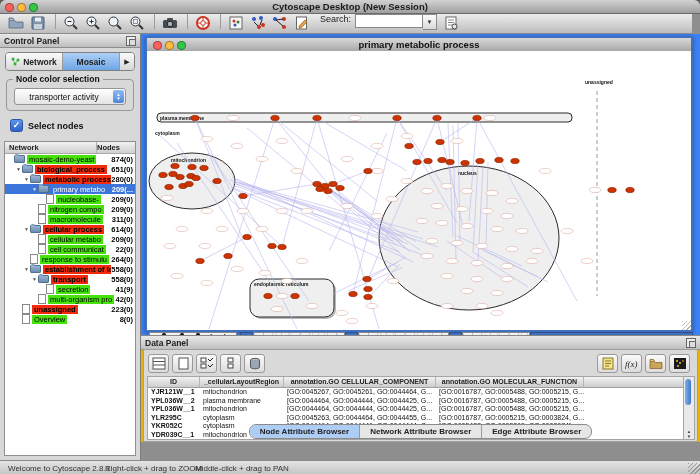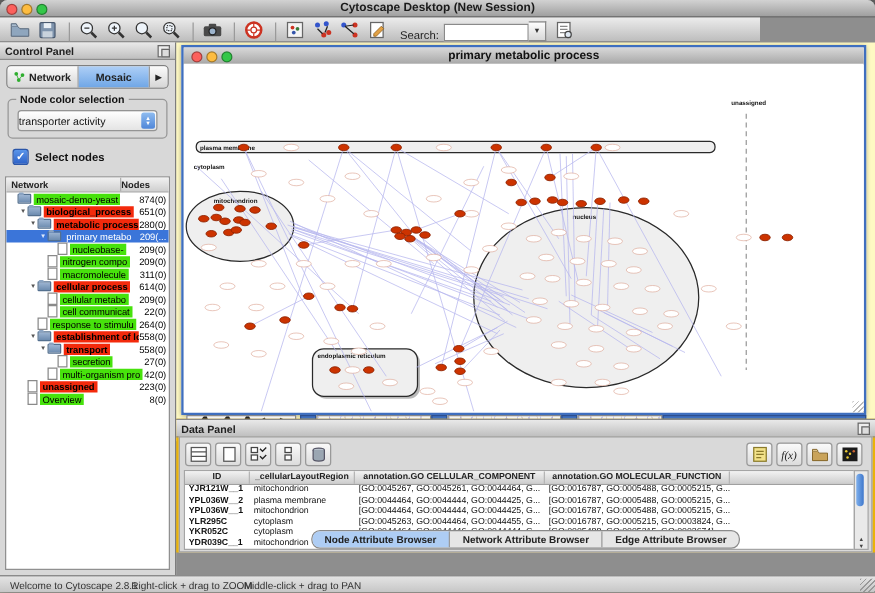--- a/index.html
+++ b/index.html
@@ -7,23 +7,23 @@
        border-radius:6px 6px 0 0;box-shadow:0 2px 8px rgba(0,0,0,.5);}
   
   .titlebar{position:absolute;left:0;top:0;width:700px;height:13px;
     background:linear-gradient(#d2d2d2,#9f9f9f);border-bottom:1px solid #6a6a6a;}
   .titlebar .title{position:absolute;left:0;right:0;top:1px;text-align:center;
     font-size:9.5px;font-weight:bold;color:#1a1a1a;}
   .lights{position:absolute;left:5px;top:3px;display:flex;gap:3px;}
   .light{width:7px;height:7px;border-radius:50%;border:.5px solid rgba(0,0,0,.35);}
   .l-red{background:#fc615d}.l-yel{background:#fdbc40}.l-grn{background:#34c749}
   
-  .toolbar{position:absolute;left:0;top:14px;width:608px;height:20px;
+  .toolbar{position:absolute;left:0;top:14px;width:692px;height:20px;
     background:linear-gradient(#ececec,#bdbdbd);border-bottom:1px solid #8a8a8a;
-    display:flex;align-items:flex-end;padding-left:6px;box-sizing:border-box;}
+    display:flex;align-items:flex-start;padding-left:6px;box-sizing:border-box;}
   .tbi{width:20px;height:18px;display:flex;align-items:center;justify-content:center;margin-right:2px;}
   .tsep{width:1px;height:15px;background:#9a9a9a;margin:0 5px;}
   .search-label{font-size:9px;color:#222;margin:0 4px 0 6px;}
   .search-input{width:62px;height:12px;border:1px solid #8a8a8a;background:#fff;font-size:9px;padding:0 2px;}
   .search-dd{width:13px;height:14px;border:1px solid #8a8a8a;border-left:none;
     background:linear-gradient(#fdfdfd,#d8d8d8);font-size:6px;display:flex;align-items:center;justify-content:center;color:#333;}
   
   .content{position:absolute;left:0;top:34px;width:700px;height:426px;}
   
   .cp{position:absolute;left:0;top:0;width:141px;height:426px;background:#d8d8d8;border-right:1px solid #7d7d7d;box-sizing:border-box;}
@@ -33,45 +33,45 @@
   .float-ico:after{content:"";position:absolute;left:2px;top:2px;width:5px;height:5px;border:1px solid #666;background:#ddd;}
   .cp-tabs{display:flex;margin:4px 5px 3px 5px;height:17px;border:1px solid #7f7f7f;border-radius:4px;overflow:hidden;background:#e8e8e8;}
   .cp-tab{flex:1;display:flex;align-items:center;justify-content:center;font-size:8.5px;font-weight:bold;color:#222;
     background:linear-gradient(#fbfbfb,#d6d6d6);border-right:1px solid #9a9a9a;gap:3px;}
   .cp-tab.sel{background:linear-gradient(#aecff6,#6fa6e6);}
   .cp-tab-more{width:14px;display:flex;align-items:center;justify-content:center;font-size:7px;color:#222;background:linear-gradient(#fbfbfb,#d6d6d6);}
   .groupbox{position:relative;margin:8px 6px 4px 6px;border:1px solid #979797;border-radius:4px;height:30px;}
   .groupbox .legend{position:absolute;top:-6px;left:6px;background:#d8d8d8;padding:0 3px;font-size:8.5px;font-weight:bold;color:#111;}
   .dropdown{position:absolute;left:7px;top:8px;right:7px;height:15px;border:1px solid #949494;border-radius:3px;
     background:linear-gradient(#ffffff,#e4e4e4);display:flex;align-items:center;}
-  .dropdown .dval{flex:1;text-align:left;font-size:8.5px;color:#111;}
+  .dropdown .dval{flex:1;text-align:center;font-size:8.5px;color:#111;}
   .dd-btn{width:11px;height:13px;margin-right:1px;border-radius:2px;background:linear-gradient(#8fbcf0,#4f86d8);
     display:flex;flex-direction:column;align-items:center;justify-content:center;color:#fff;font-size:4.5px;line-height:4px;}
   .cb-row{display:flex;align-items:center;gap:5px;margin:8px 0 6px 10px;}
   .cbox{width:11px;height:11px;border-radius:2.5px;background:linear-gradient(#5a95ea,#2d62c8);border:1px solid #2a55a8;
     color:#fff;font-size:9px;line-height:10px;text-align:center;font-weight:bold;}
   .cb-label{font-size:9px;font-weight:bold;color:#111;}
   .treewrap{position:absolute;left:4px;right:4px;top:107px;bottom:4px;border:1px solid #909090;background:#fff;overflow:hidden;}
   .tree-head{height:11px;background:linear-gradient(#f2f2f2,#cfcfcf);border-bottom:1px solid #a8a8a8;display:flex;font-size:7.5px;font-weight:bold;color:#222;}
   .th-net{flex:1;padding-left:4px;border-right:1px solid #b0b0b0;line-height:11px;}
   .th-nodes{width:30px;padding-right:8px;text-align:left;line-height:11px;}
   .trow{height:10px;display:flex;align-items:center;font-size:7.5px;color:#000;padding-right:2px;}
   .trow.sel{background:#3b75d9;color:#fff;}
   .arr{width:7px;font-size:5px;color:#555;text-align:center;flex:none;}
   .trow.sel .arr{color:#dce8fa;}
   .fold{width:9px;height:6px;background:linear-gradient(#9cb4d2,#6d8cb0);border:.5px solid #54708f;border-radius:1px;flex:none;margin-right:2px;position:relative;}
   .fold:before{content:"";position:absolute;left:0;top:-2px;width:4px;height:2px;background:#8aa3c2;border-radius:1px 1px 0 0;}
   .file{width:6px;height:8px;background:#fff;border:.5px solid #8a8a8a;flex:none;margin-right:2px;}
   .tlabel{padding:0 2px;white-space:nowrap;overflow:hidden;}
   .c-green{background:#47e20c;}
   .c-red{background:#f32a0c;font-weight:bold;}
-  .tcount{margin-left:auto;font-size:7.5px;flex:none;}
+  .tcount{margin-left:auto;font-size:7.5px;flex:none;font-weight:bold;}
   
   .main{position:absolute;left:141px;top:0;width:559px;height:426px;}
-  .mdi{position:absolute;left:0;top:0;width:559px;height:319px;background:#fef9c3;overflow:hidden;}
+  .mdi{position:absolute;left:0;top:0;width:559px;height:319px;background:#3b82f6;overflow:hidden;}
   .frame{position:absolute;left:4px;top:2px;width:548px;height:296px;background:#fff;
     border:2px solid #3f6fbf;box-shadow:0 1px 4px rgba(0,0,0,.4);box-sizing:border-box;}
   .frame-title{height:13px;background:linear-gradient(#d8d8d8,#a8a8a8);border-bottom:1px solid #777;position:relative;}
   .frame-title .title{position:absolute;left:0;right:0;top:1px;text-align:center;font-size:9.5px;font-weight:bold;color:#111;}
   .frame .lights{top:3px;left:6px;}
   .net-canvas{position:absolute;left:0;top:13px;width:544px;height:279px;background:#fff;}
   .grip{position:absolute;right:0;bottom:0;width:9px;height:9px;
     background:repeating-linear-gradient(135deg,#bbb 0 1px,transparent 1px 3px);}
   
   .strip{position:absolute;left:0;top:298px;width:559px;height:21px;}
@@ -357,21 +357,21 @@
             <div class="trow">
               <span class="arr" style="margin-left: 26px;">▼</span>
               <span class="fold"></span>
               <span class="tlabel c-red">transport</span>
               <span class="tcount">558(0)</span>
             </div>
             <div class="trow">
               <span class="arr" style="margin-left: 34px;"></span>
               <span class="file"></span>
               <span class="tlabel c-green">secretion</span>
-              <span class="tcount">27(0)</span>
+              <span class="tcount">41(9)</span>
             </div>
             <div class="trow">
               <span class="arr" style="margin-left: 26px;"></span>
               <span class="file"></span>
               <span class="tlabel c-green">multi-organism pro</span>
               <span class="tcount">42(0)</span>
             </div>
             <div class="trow">
               <span class="arr" style="margin-left: 10px;"></span>
               <span class="file"></span>

